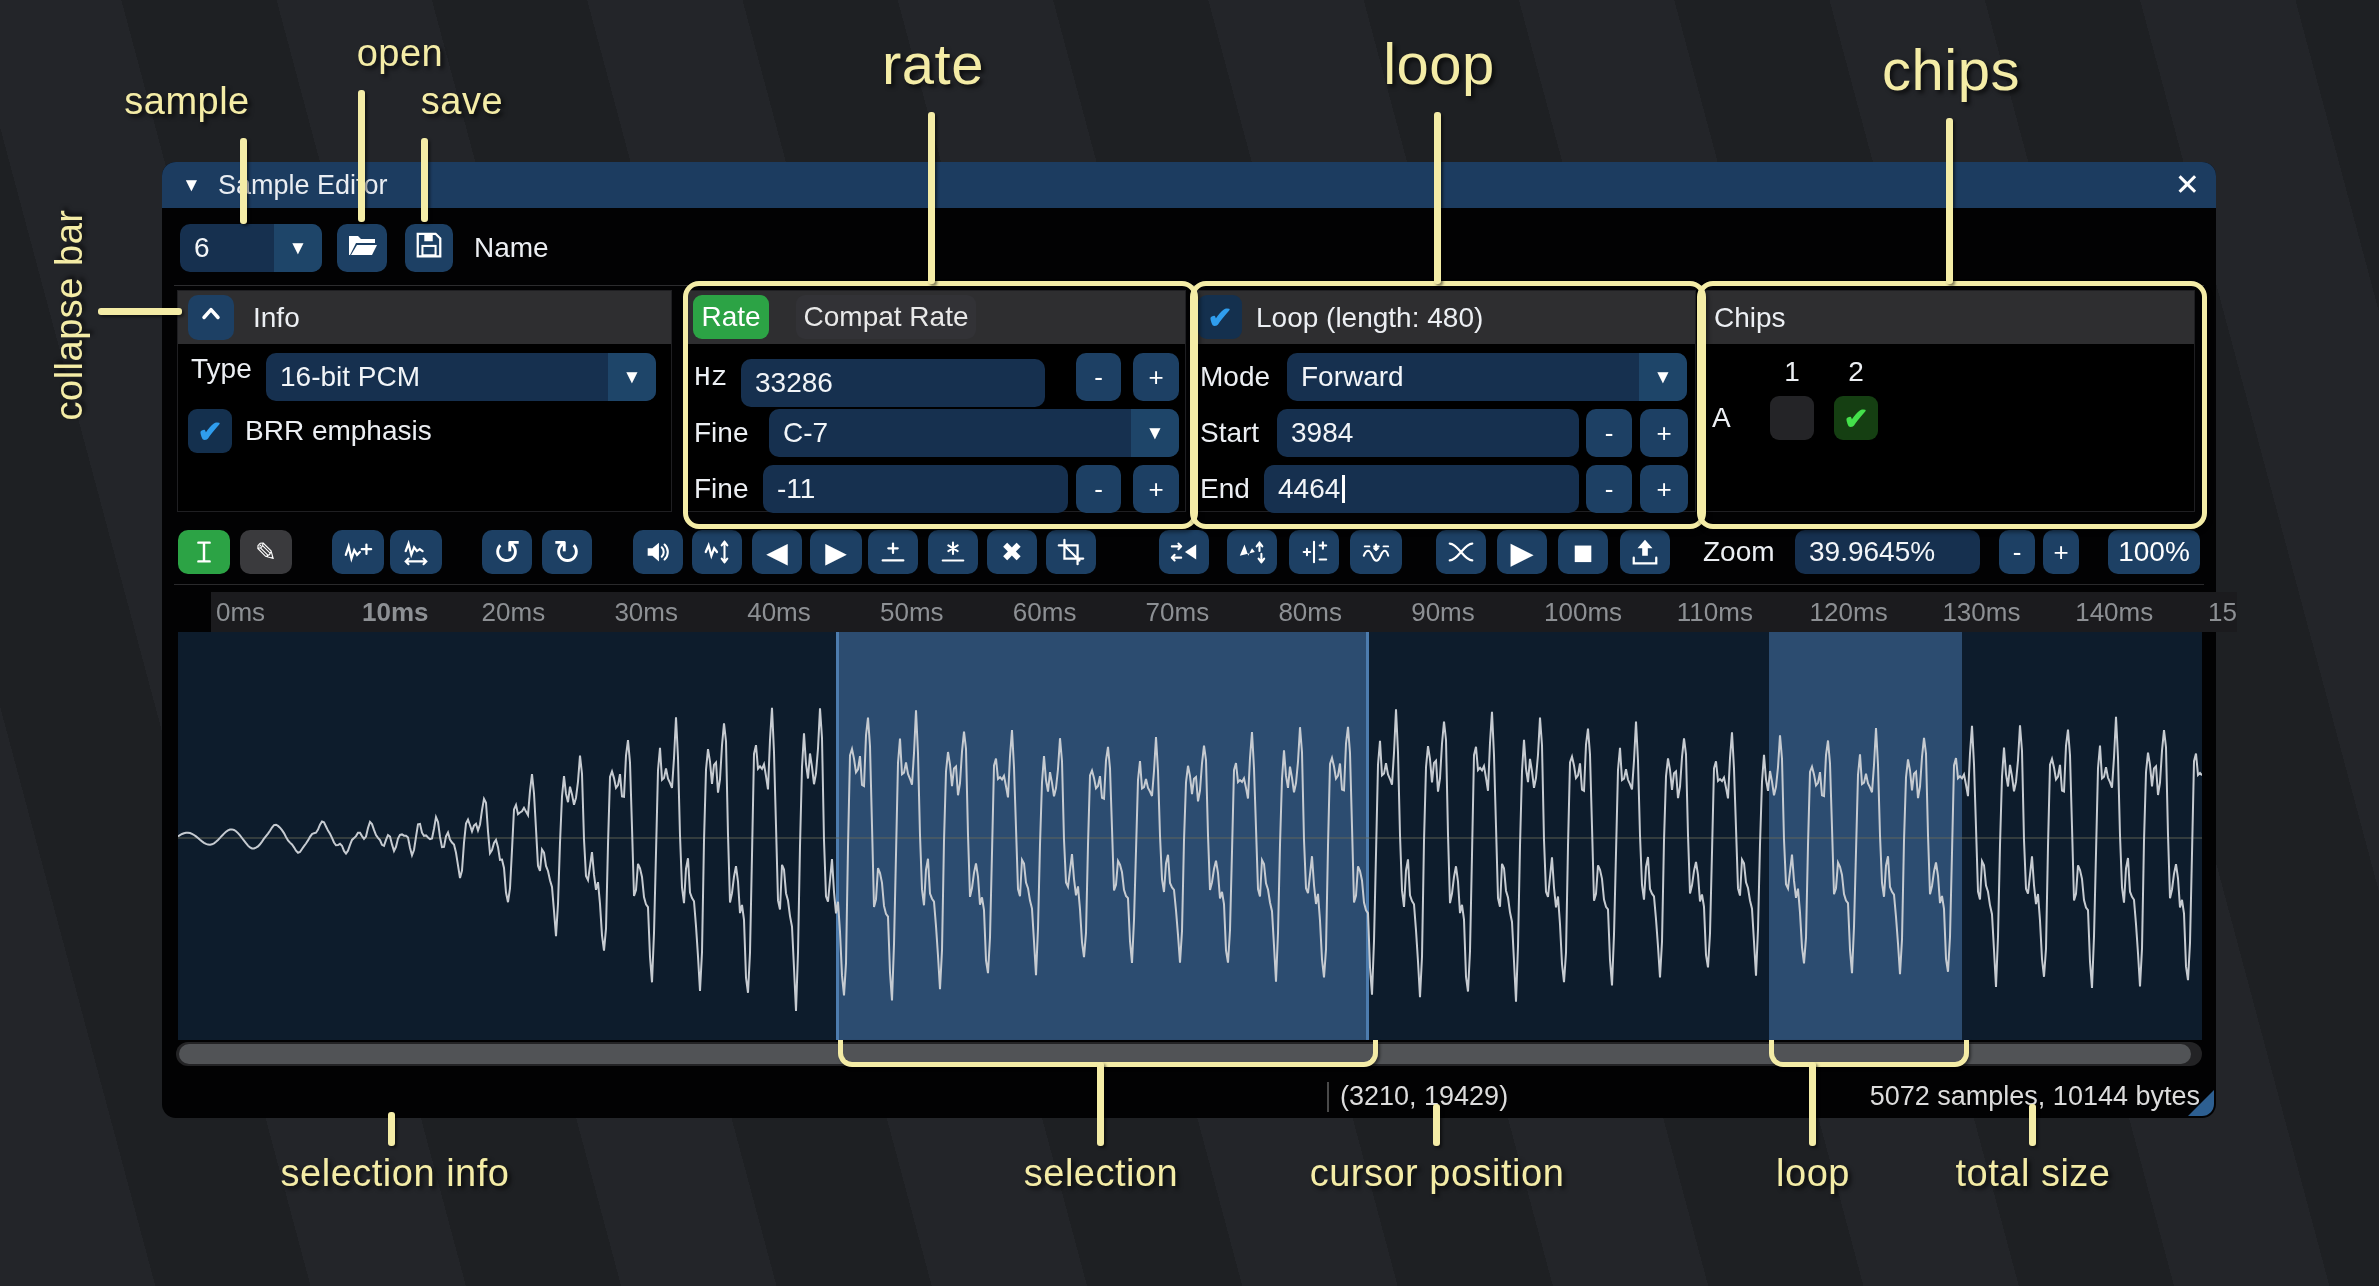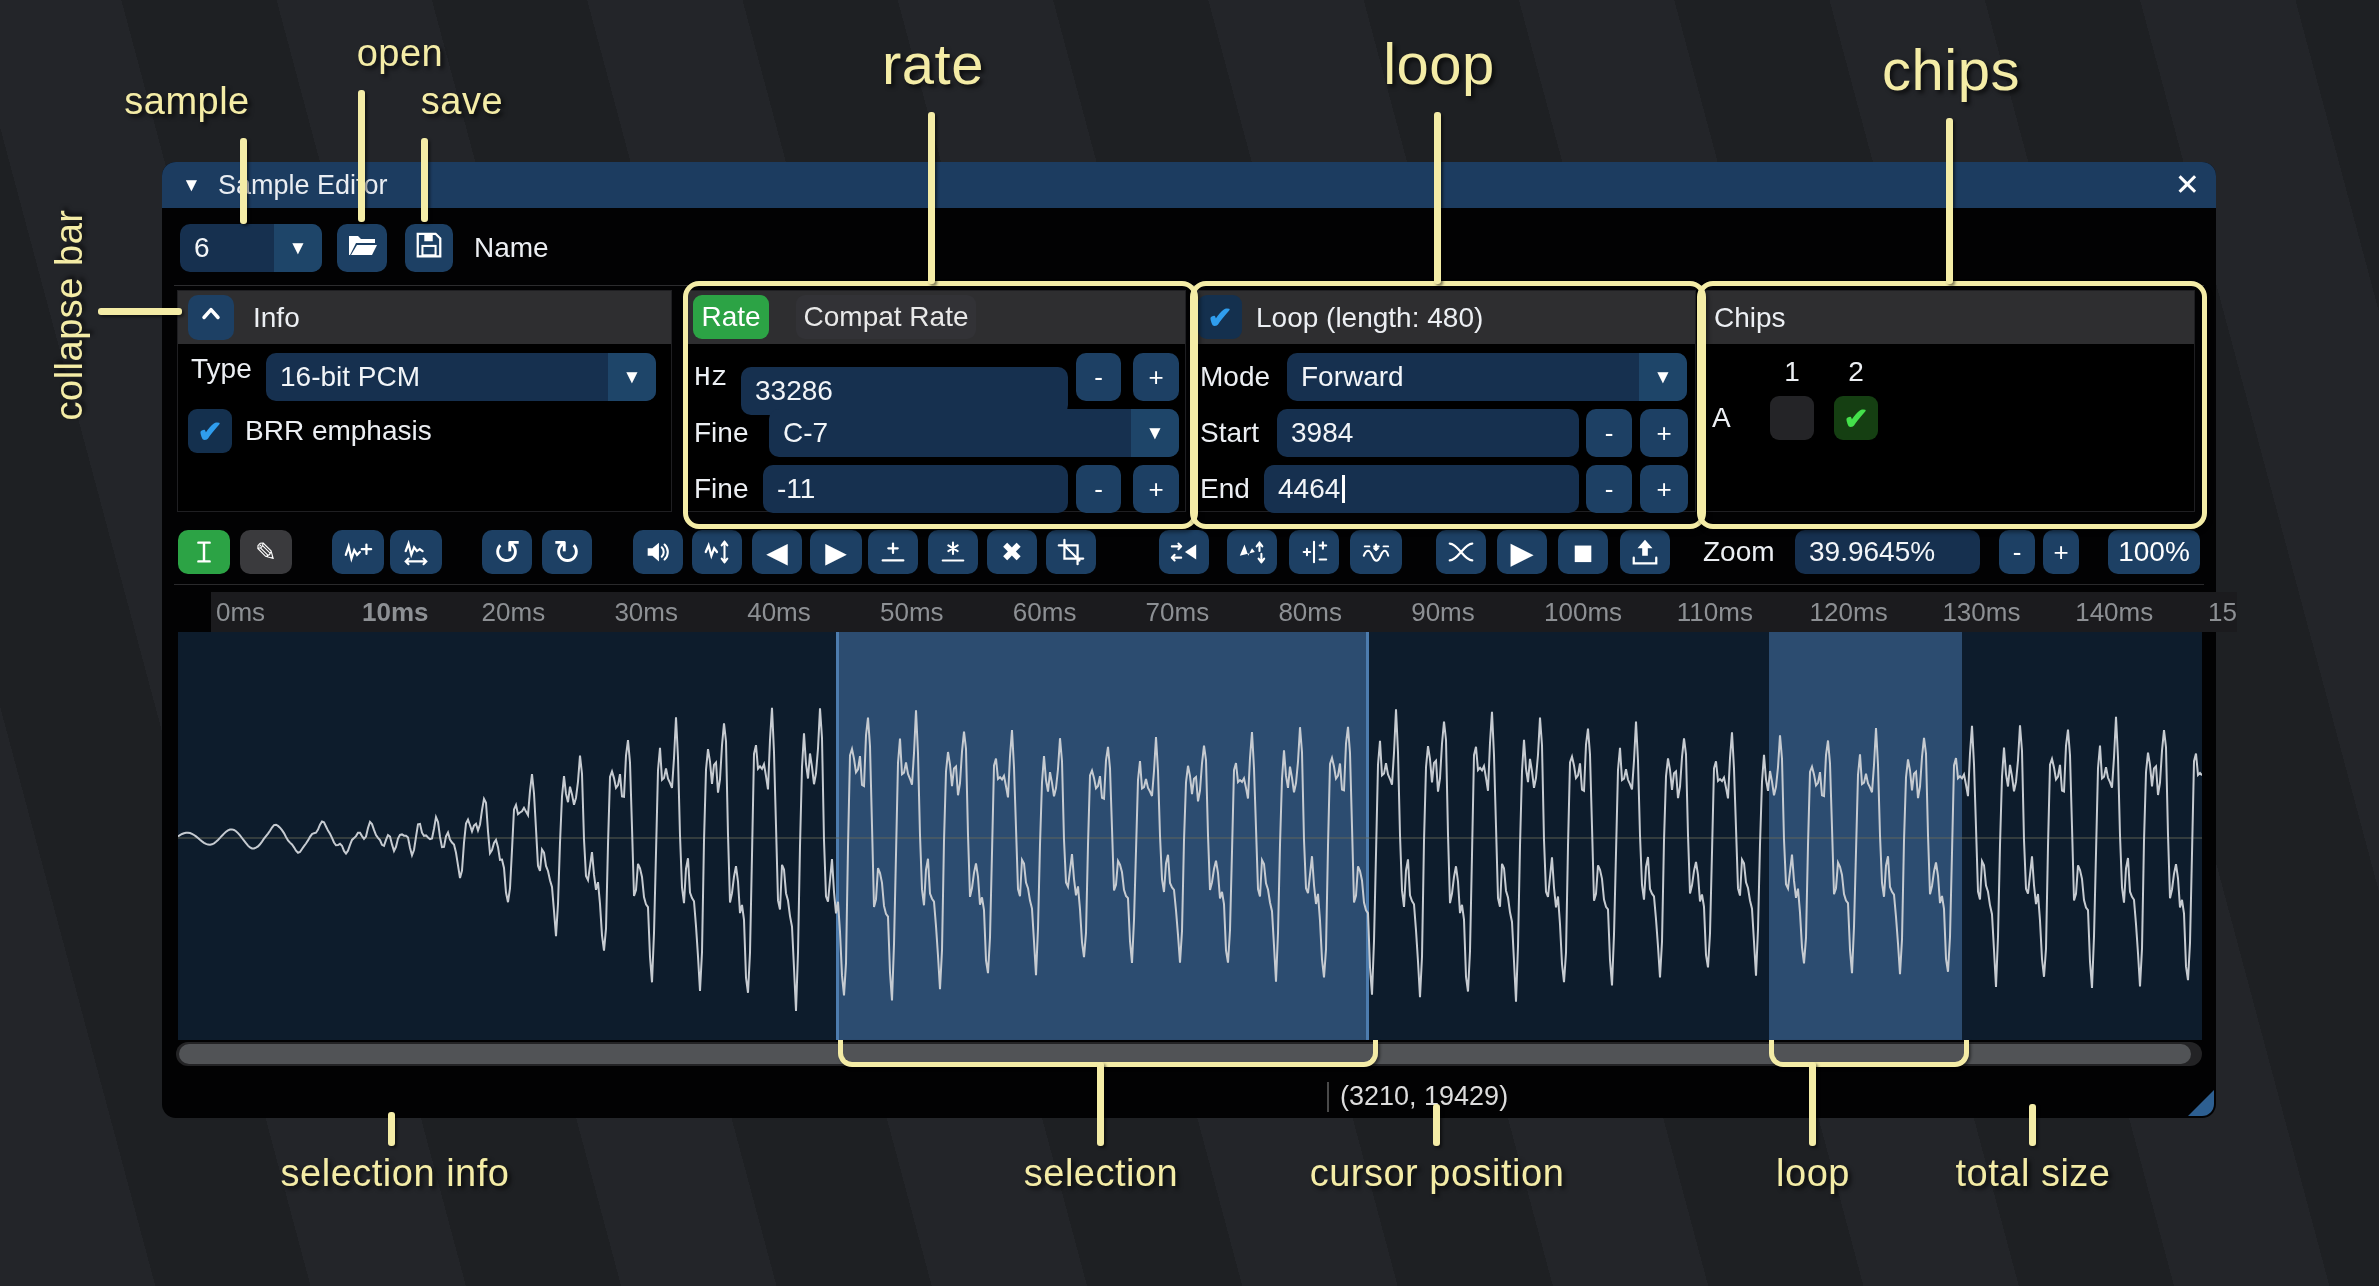--- a/index.html
+++ b/index.html
@@ -125,21 +125,21 @@
   <div class="panel" style="left:524px;width:500px;">
     <div class="phead">
       <div class="btn" style="left:6px;top:4px;width:76px;height:44px;background:#2ca345;border-radius:9px;font-size:28px;">
         <span>Rate</span>
       </div>
       <div class="btn" style="left:97px;top:4px;width:180px;height:44px;background:#323236;border-radius:9px;font-size:28px;color:#e9e9e9;margin-left:12px;">
         <span>Compat Rate</span>
       </div>
     </div>
     <div class="lab" style="left:7px;top:62px;height:48px;font-family:Liberation Mono, monospace;">Hz</div>
-    <div class="field" style="left:54px;top:76px;width:327px;height:48px;">
+    <div class="field" style="left:54px;top:68px;width:304px;height:48px;">
       <span class="val">33286</span>
     </div>
     <div class="btn" style="left:389px;top:62px;width:45px;height:48px;">
         <span>-</span>
       </div>
     <div class="btn" style="left:446px;top:62px;width:46px;height:48px;">
         <span>+</span>
       </div>
     <div class="lab" style="left:7px;top:118px;height:48px;">Fine</div>
     <div class="drop" style="left:82px;top:118px;width:410px;height:48px;">
@@ -383,20 +383,21 @@
     </svg>
   </div>
 
   <div id="scrolltrack">
     <div id="scrollthumb"></div>
   </div>
 
   <div class="statusbar">
     <span class="ssep"></span>
     <span class="sc">(3210, 19429)</span>
+    <span class="sr">5072 samples, 10144 bytes</span>
   </div>
   <div id="grip"></div>
 </div>
 
 <div class="alabel" style="left:87px;top:80px;width:200px;">sample</div>
 <div class="aline" style="left:240px;top:138px;height:86px;"></div>
 
 <div class="alabel" style="left:300px;top:32px;width:200px;">open</div>
 <div class="aline" style="left:358px;top:90px;height:132px;"></div>
 

